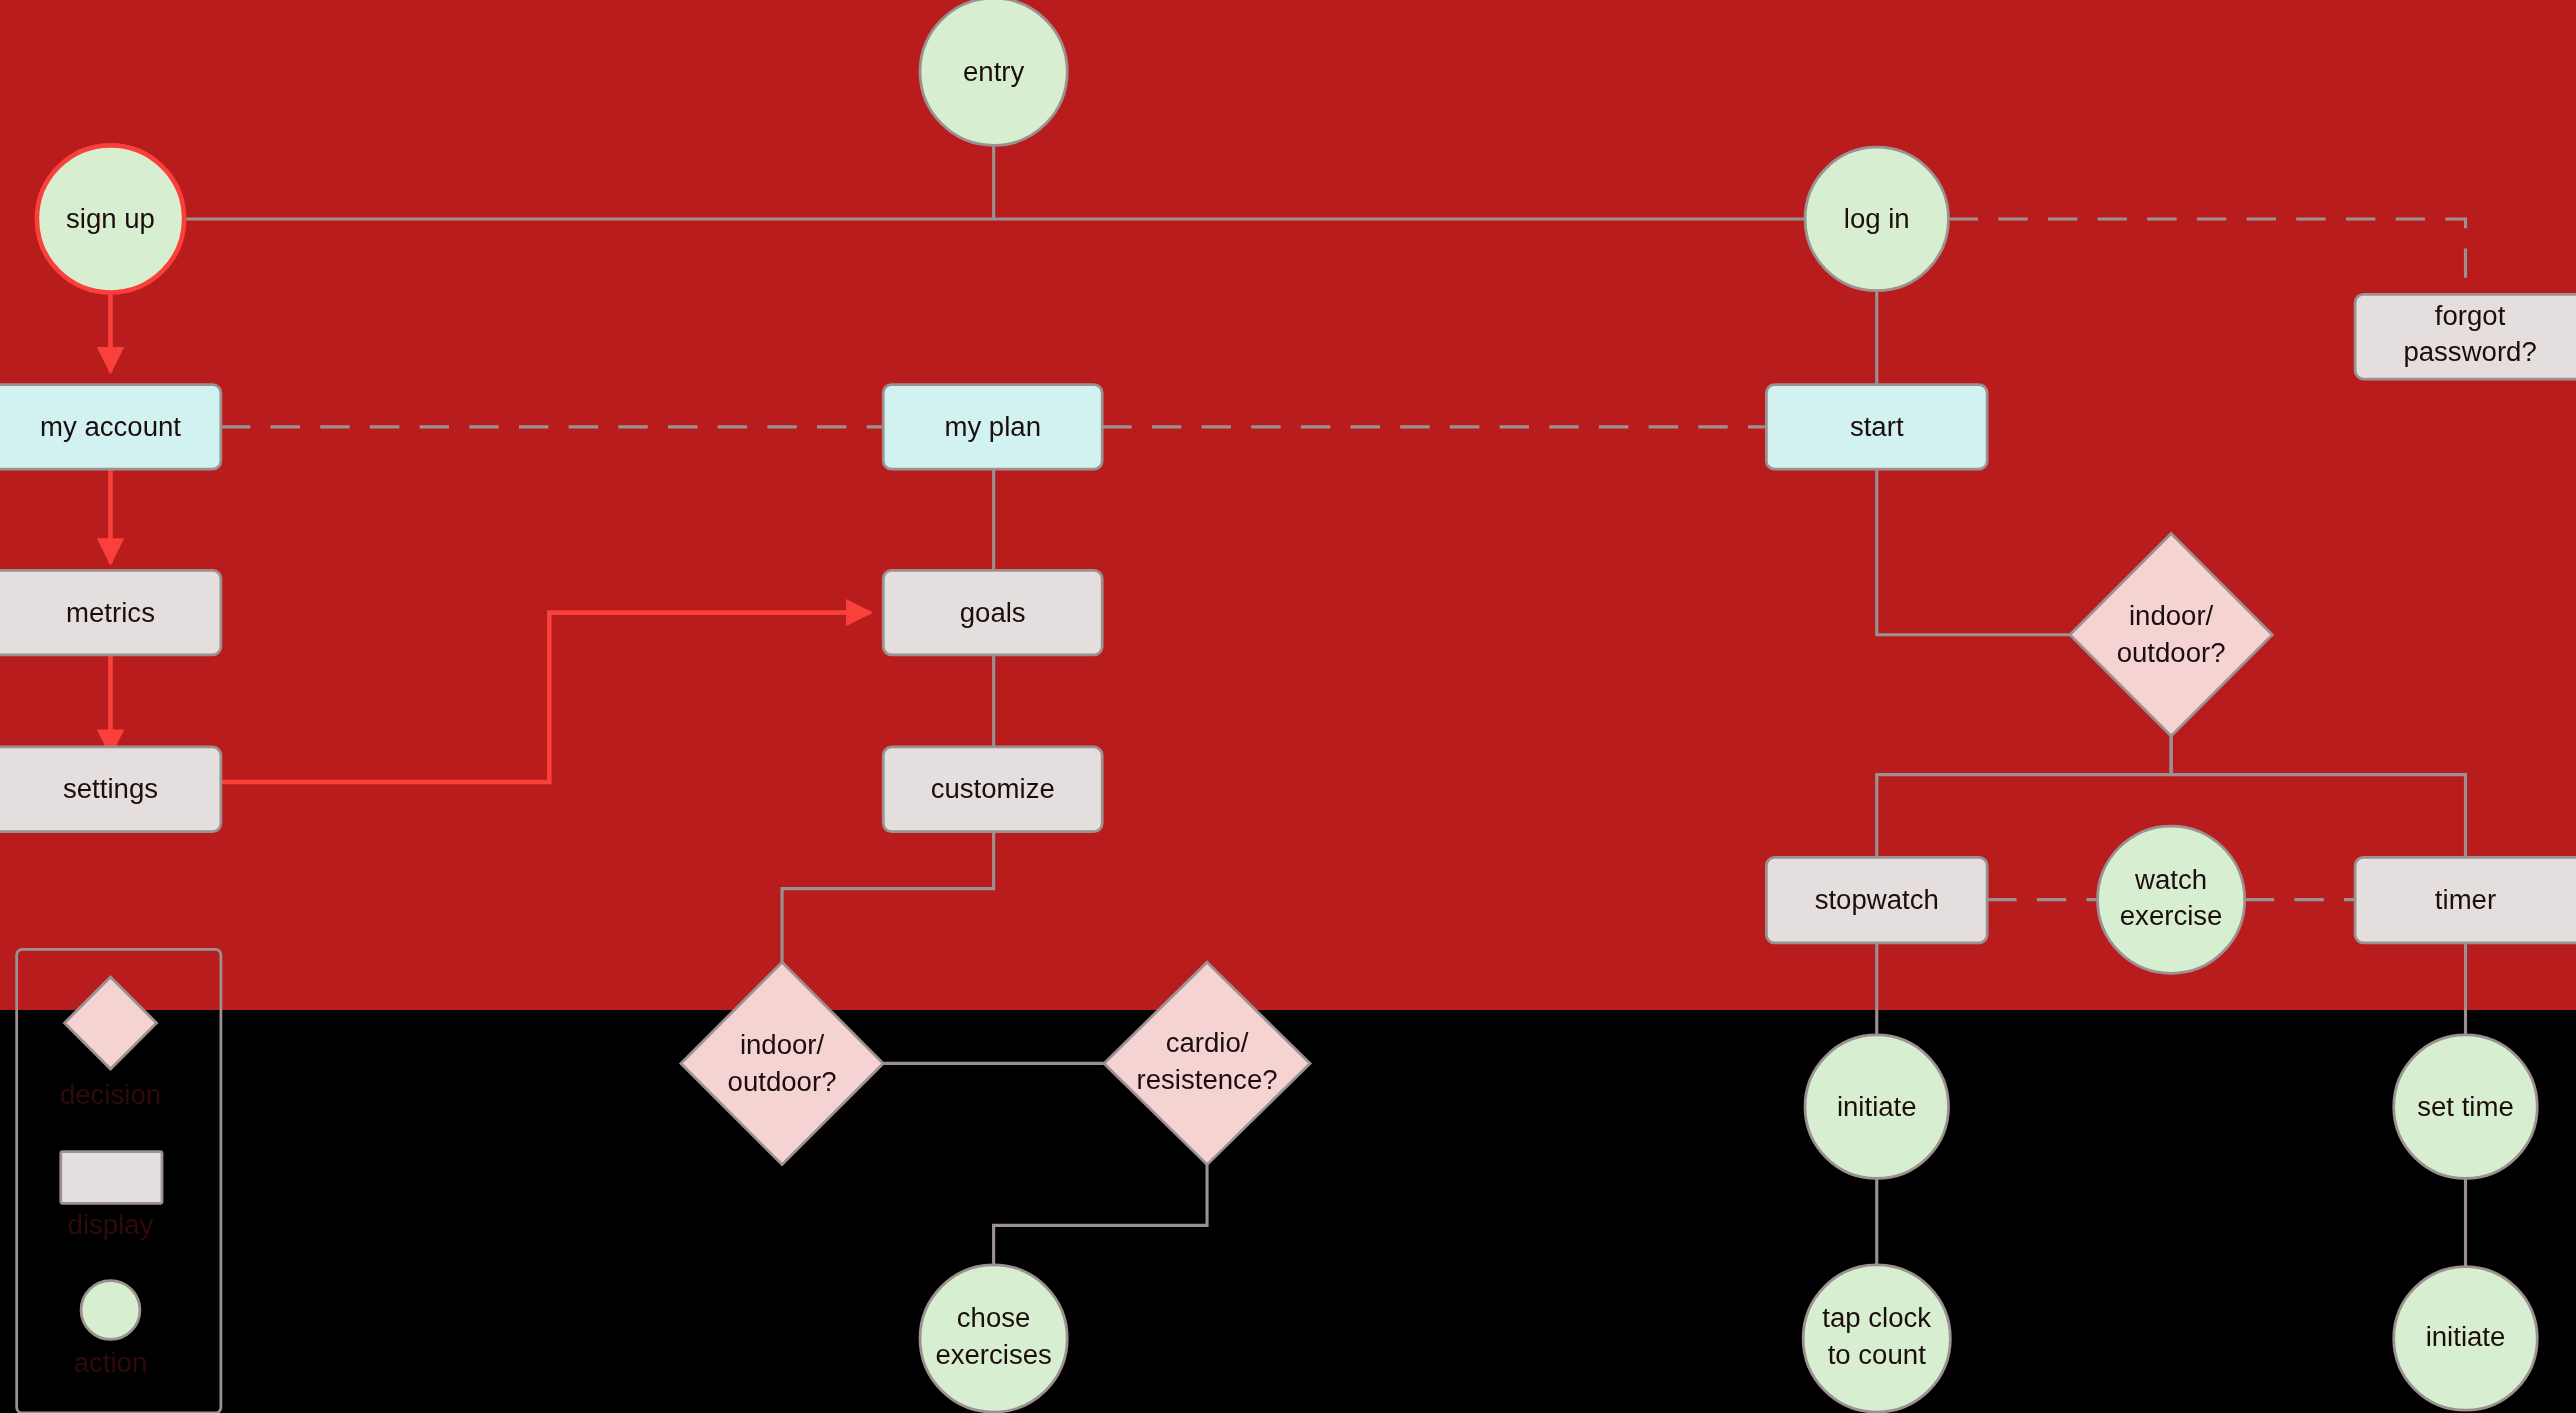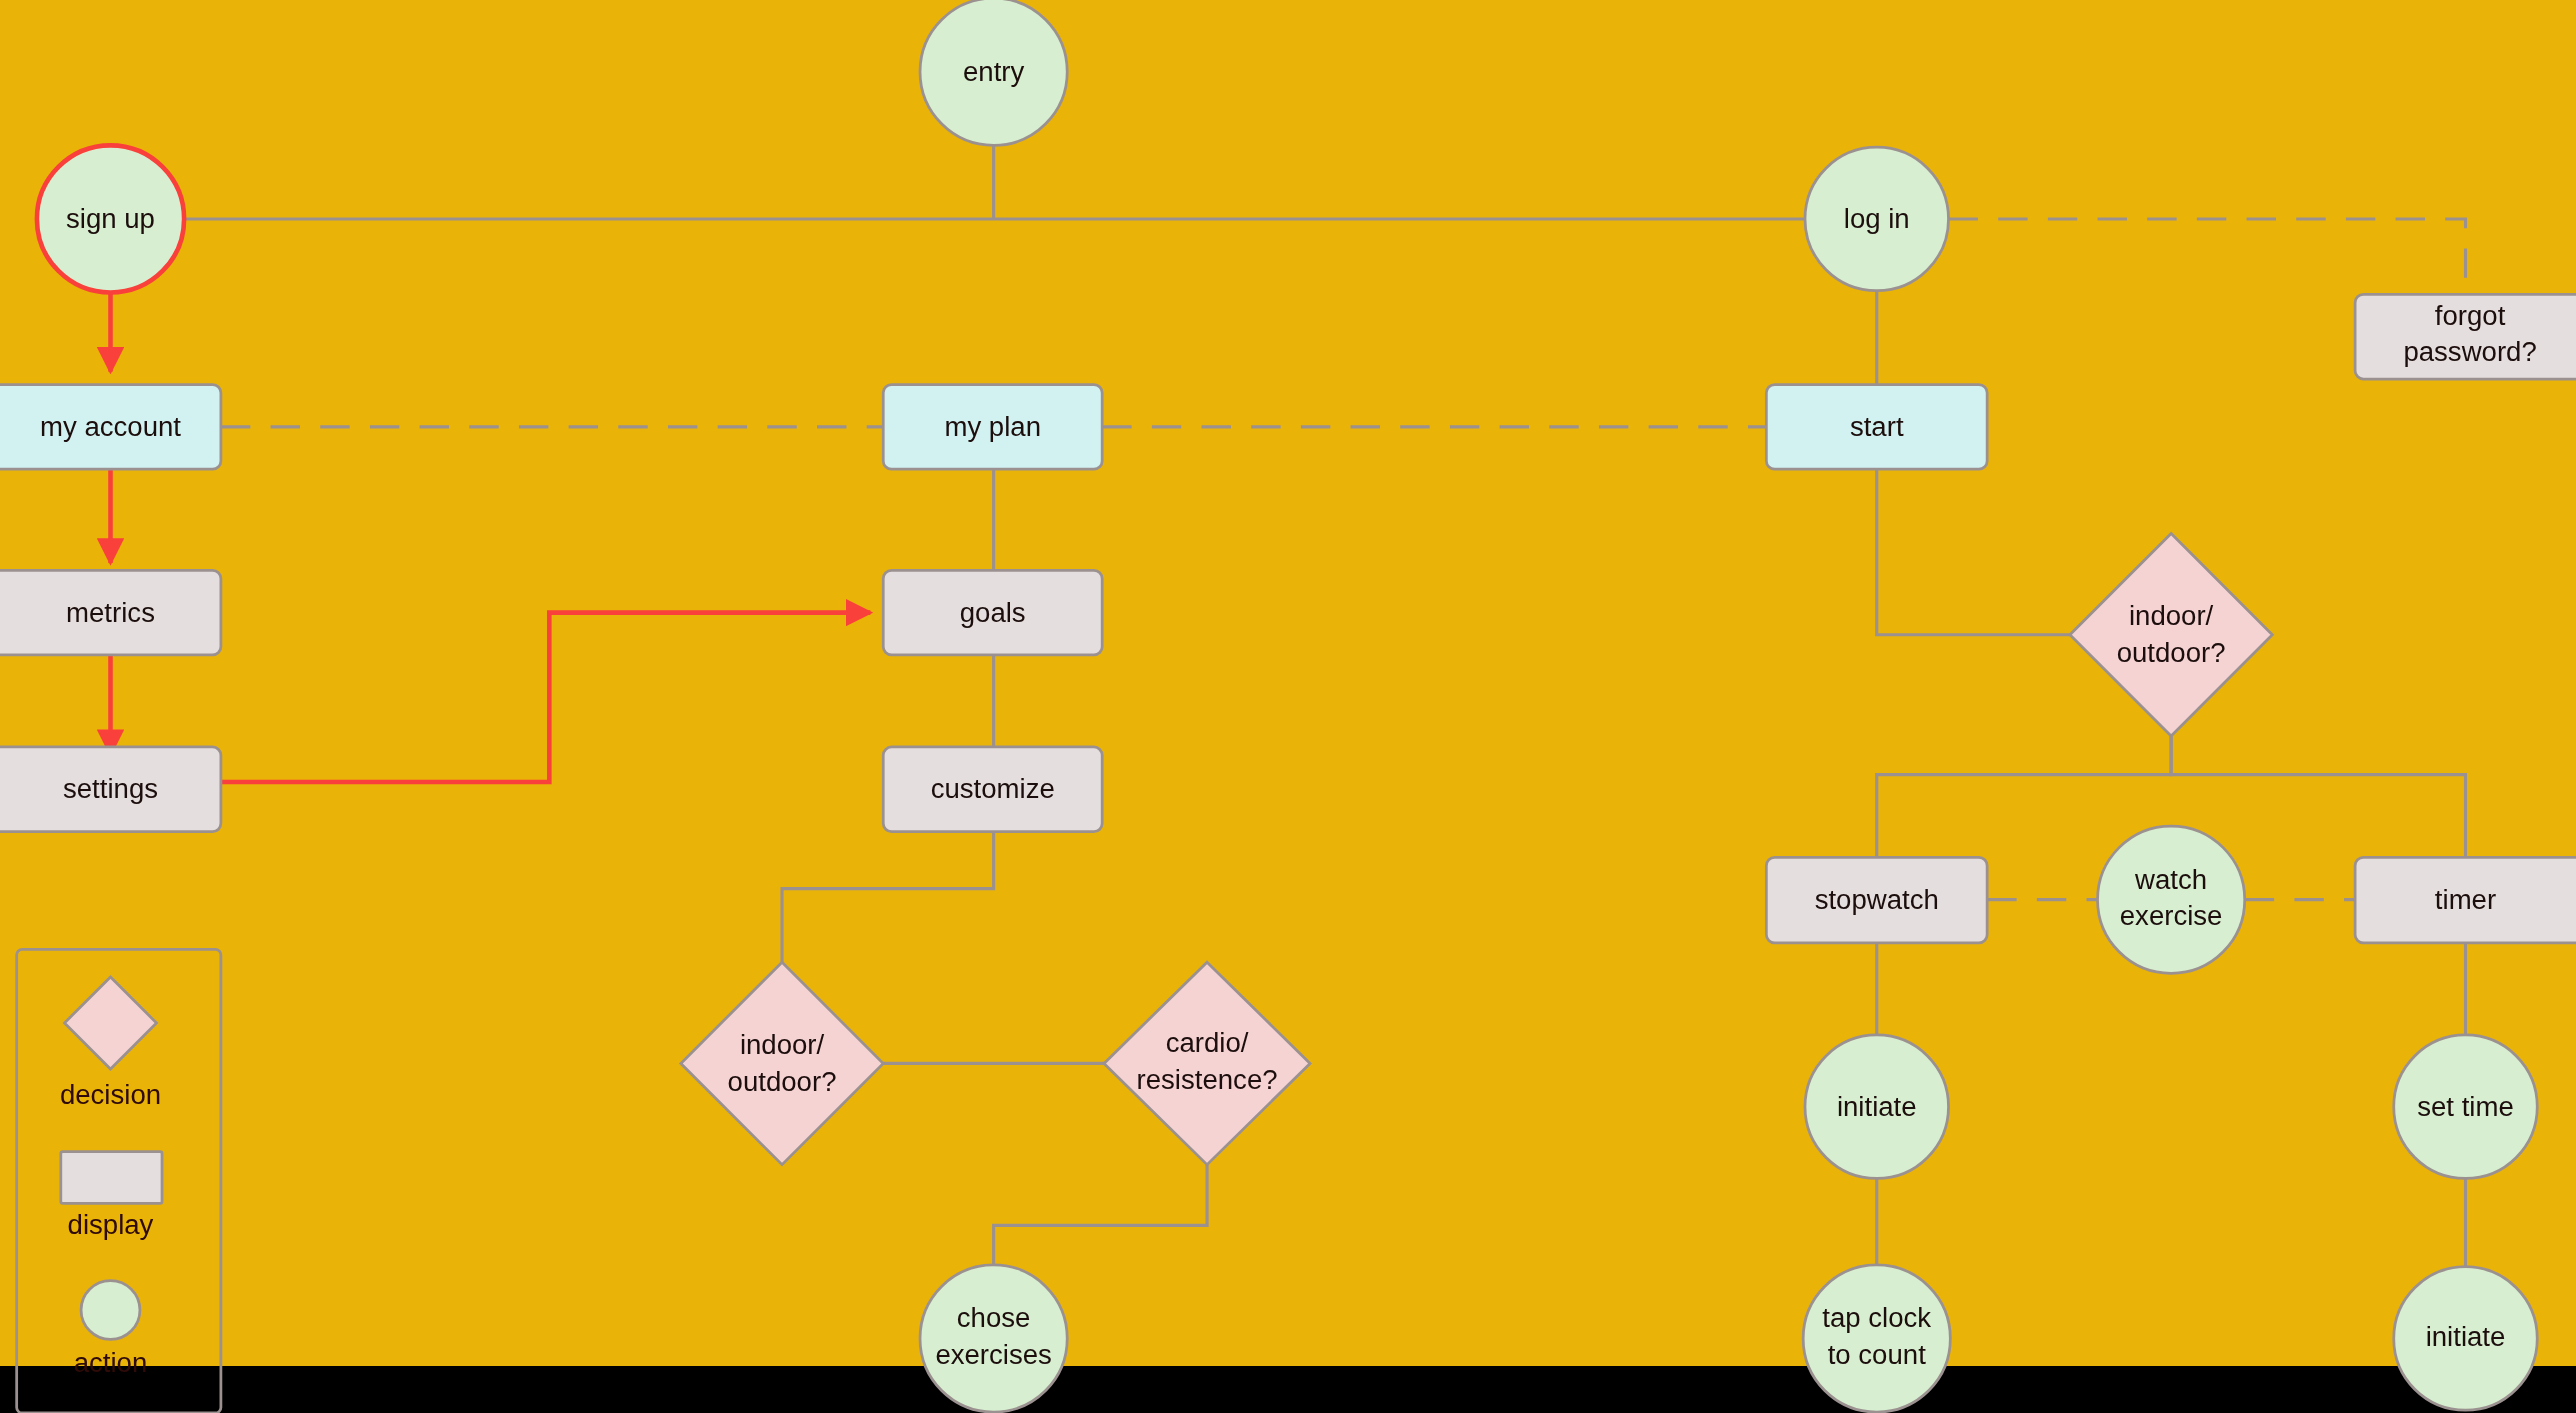--- a/index.html
+++ b/index.html
@@ -8,22 +8,22 @@
     padding: 0;
     background: #000000;
     width: 2576px;
     height: 1413px;
     overflow: hidden;
     font-family: "Liberation Sans", sans-serif;
   }
   #diagram-root {
     position: relative;
     width: 2576px;
-    height: 1366px;
-    background: #eab308;
+    height: 1010px;
+    background: #b91c1c;
   }
   svg#flow-svg {
     position: absolute;
     top: 0;
     left: 0;
     width: 2576px;
     height: 1413px;
     display: block;
   }
   .node-shape { stroke: #9b9190; stroke-width: 3px; }

